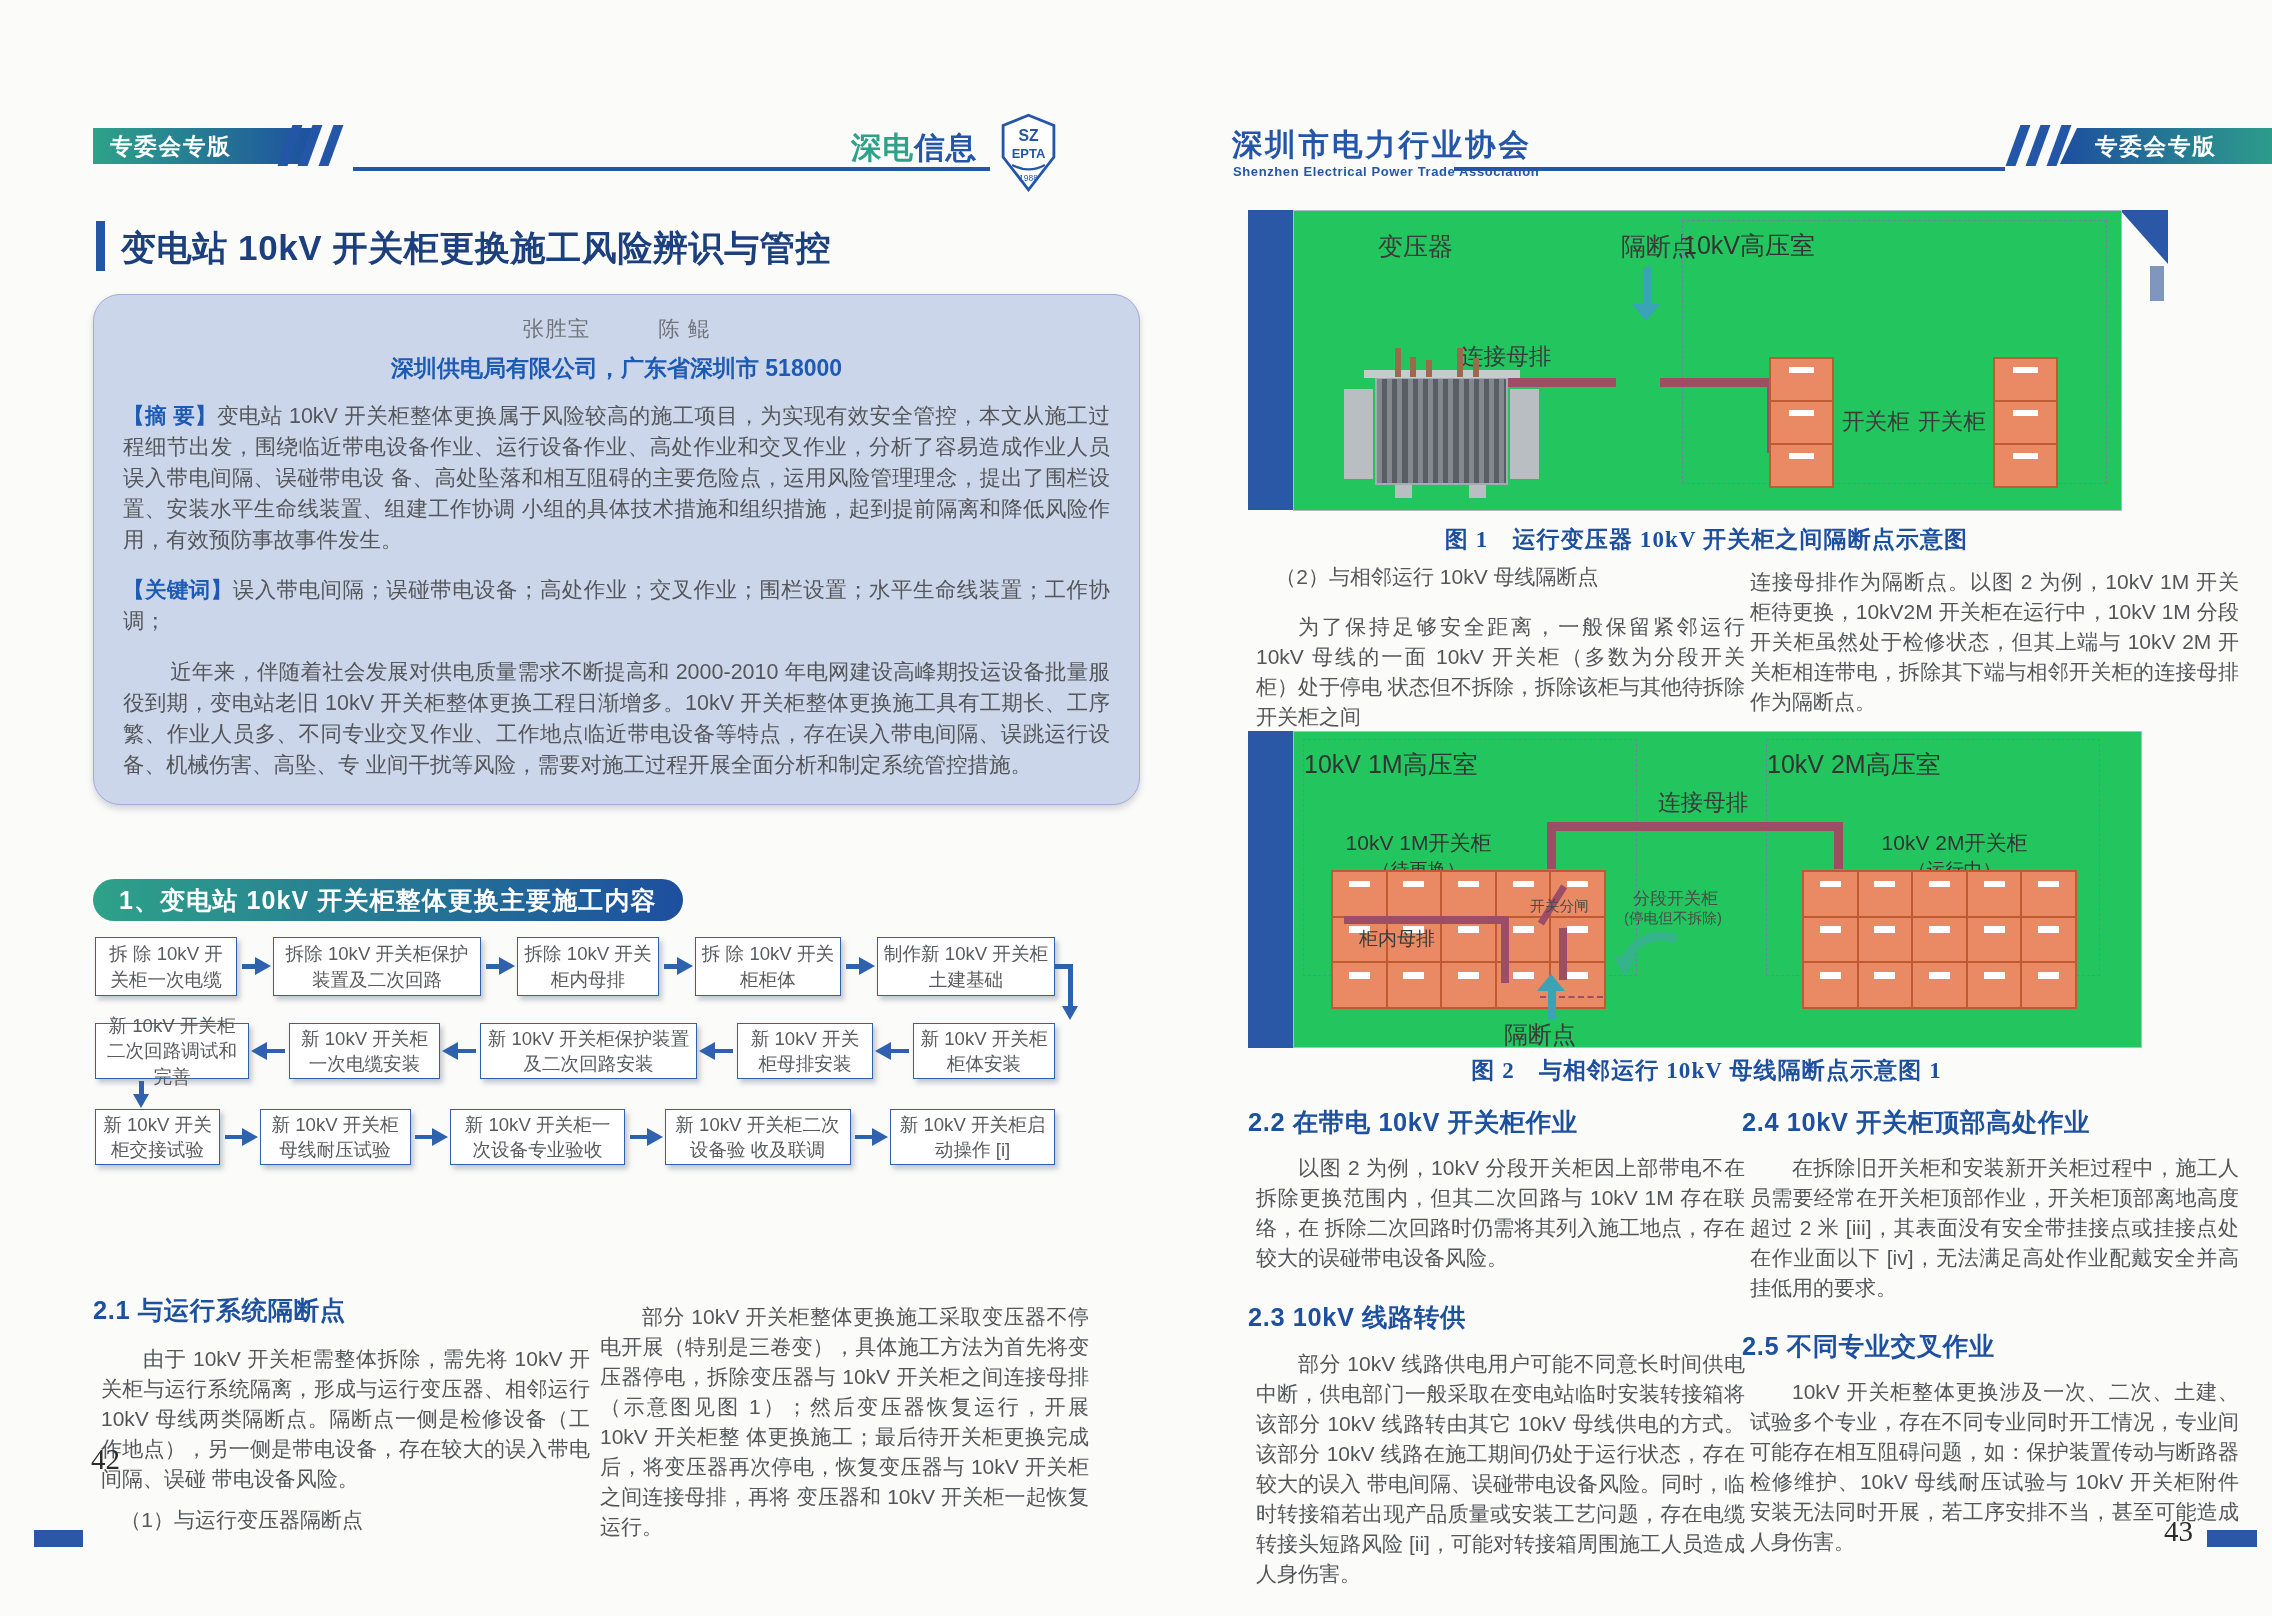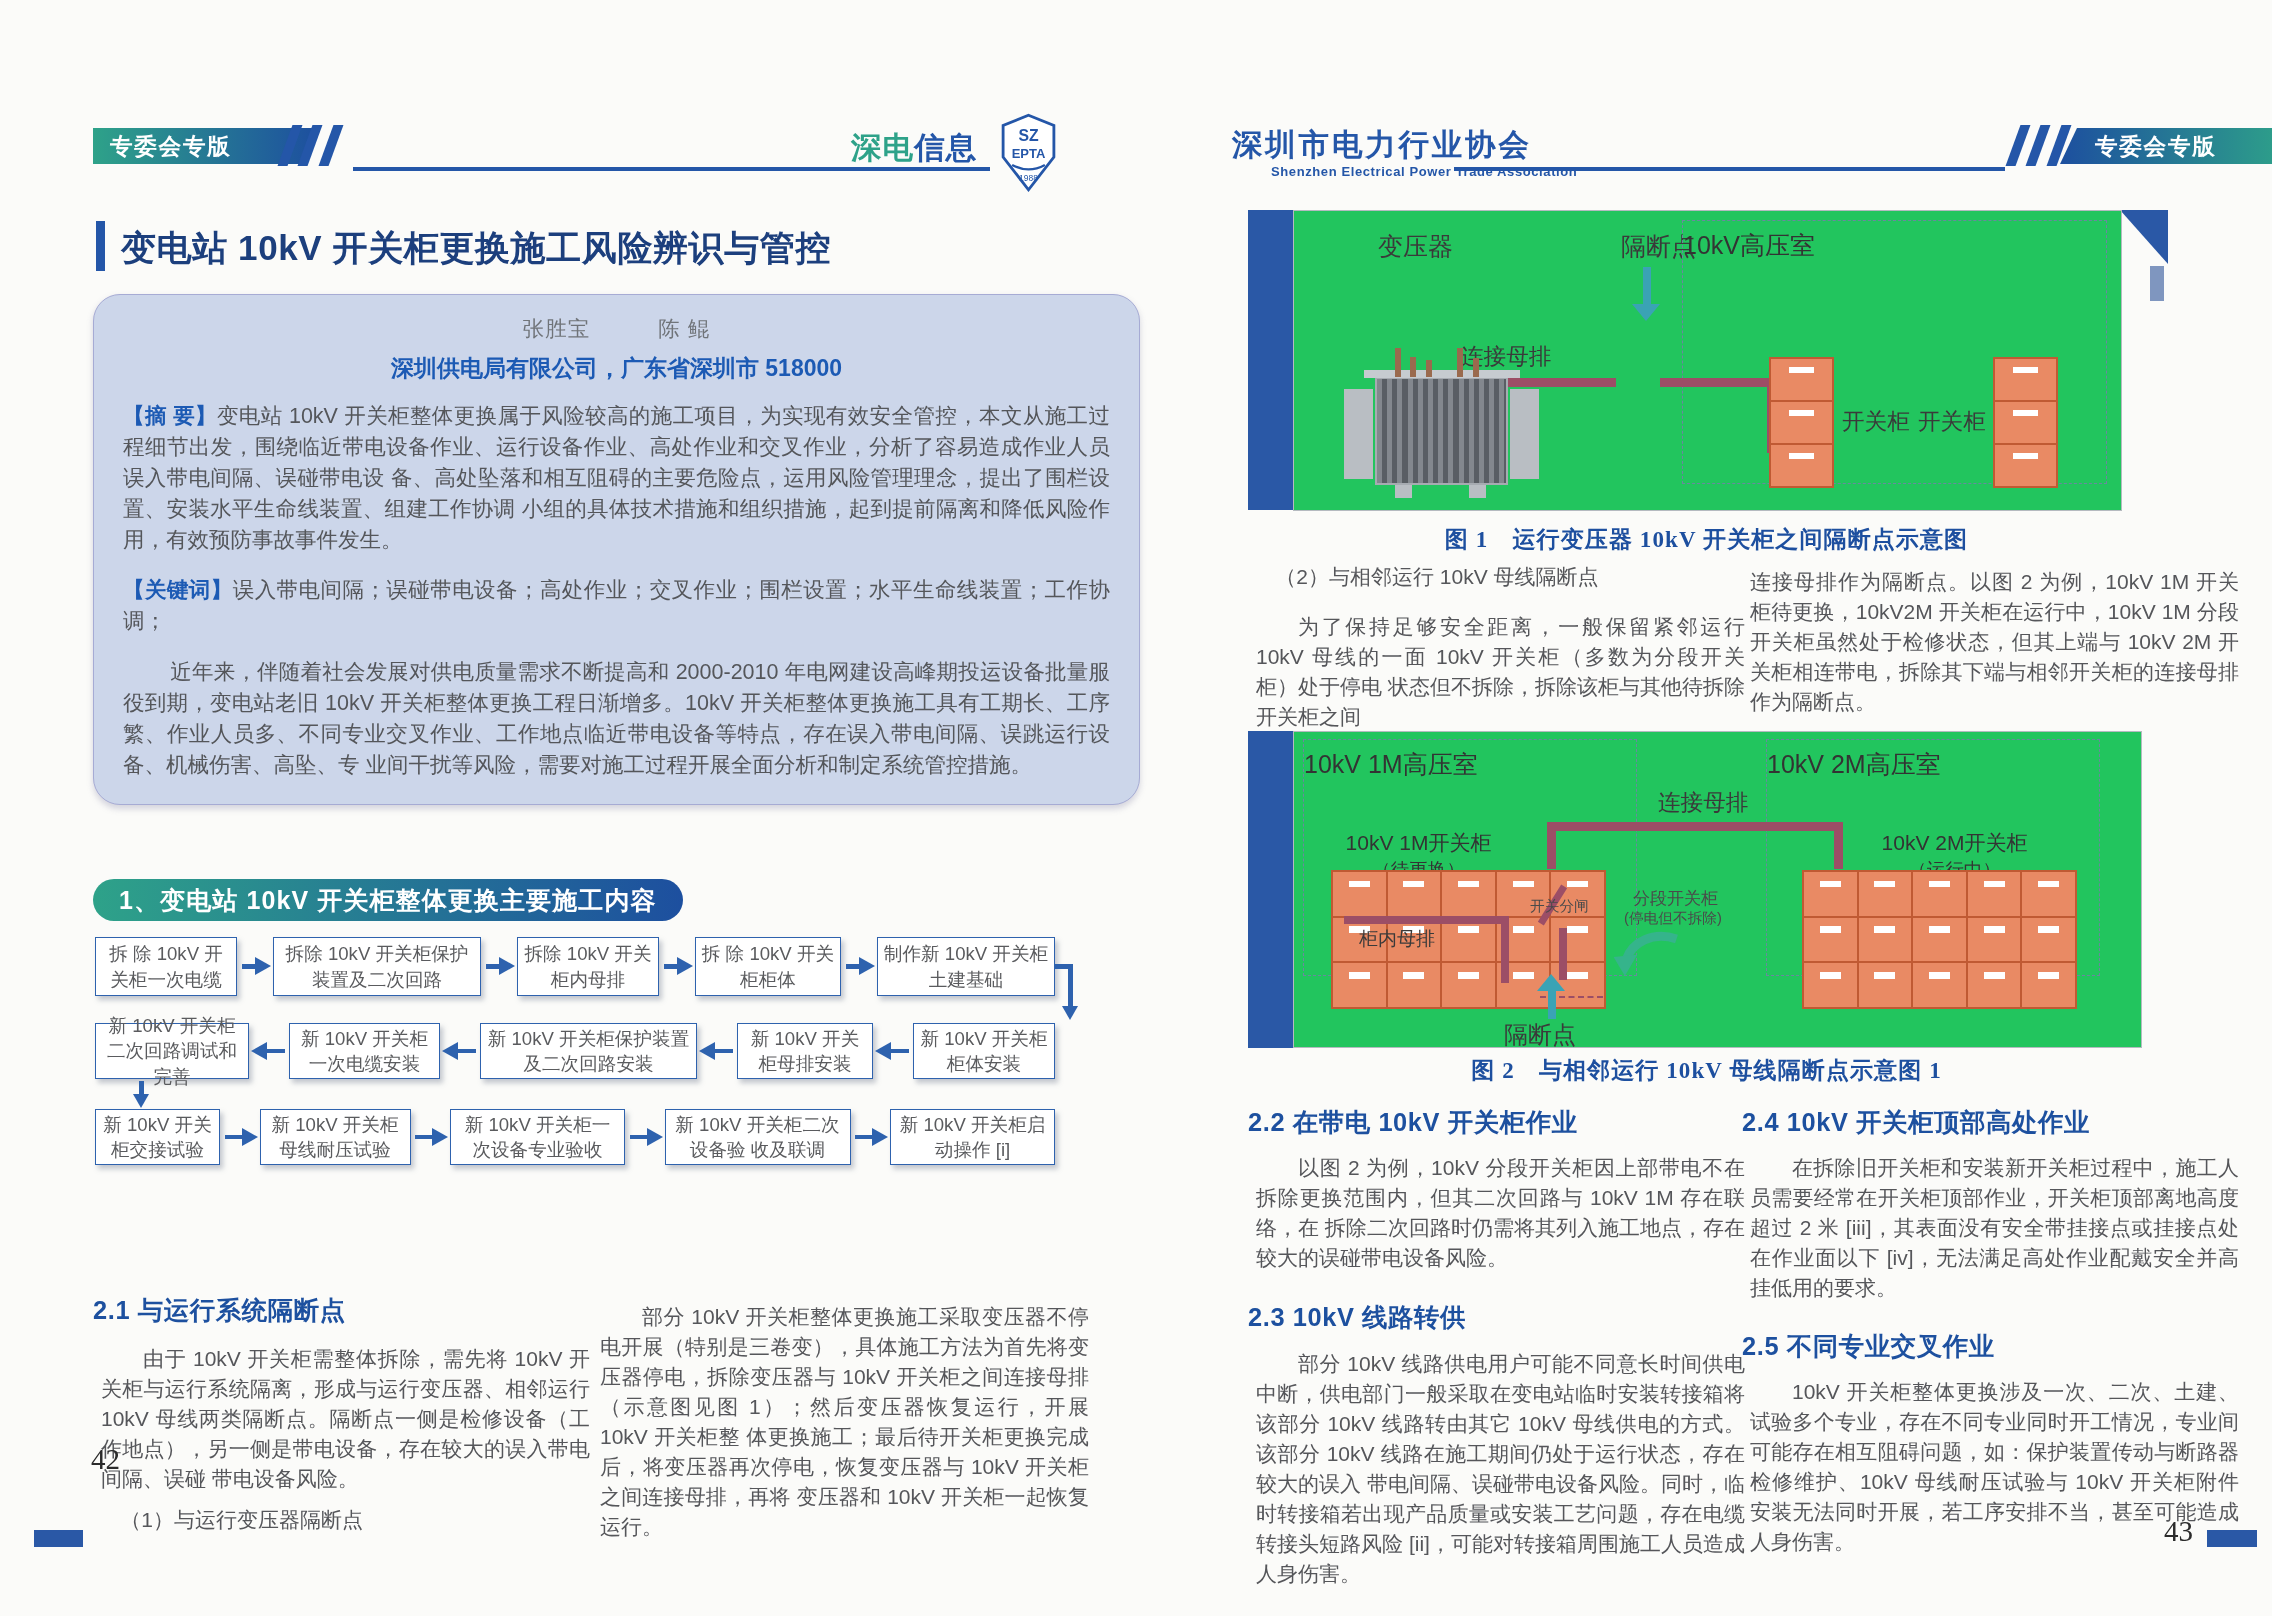--- a/index.html
+++ b/index.html
@@ -10,21 +10,21 @@
   
   .hdr-badge{display:flex;align-items:center;height:36px;color:#fff;font-size:22.6px;font-weight:bold;letter-spacing:1.7px;}
   .hdr-badge.leftv{background:linear-gradient(90deg,#2ea289,#1d4f9f);clip-path:polygon(0 0,100% 0,calc(100% - 17px) 100%,0 100%);padding:0 27px 0 17px;}
   .hdr-badge.rightv{background:linear-gradient(90deg,#1d4f9f,#2ea289);clip-path:polygon(17px 0,100% 0,100% 100%,0 100%);padding:0 17px 0 35px;}
   .slashes{display:flex;gap:10.2px;}
   .slash{width:10.2px;height:41px;background:#2456a8;transform:skewX(-20deg);}
   .hline{height:4px;background:#2456a8;}
   .brand{font-size:30.5px;font-weight:bold;letter-spacing:1.1px;white-space:nowrap;}
   .brand .g{color:#2ea289;margin-top:16px;} .brand .b{color:#2456a8;}
   .org{font-size:30.5px;font-weight:bold;color:#2456a8;letter-spacing:2.8px;white-space:nowrap;}
-  .org-en{font-size:13px;font-weight:bold;color:#2456a8;letter-spacing:0.6px;white-space:nowrap;margin-left:38px;}
+  .org-en{font-size:13px;font-weight:bold;color:#2456a8;letter-spacing:0.6px;white-space:nowrap;}
 
   
   .title-bar{width:9px;height:50px;background:#2456a8;}
   .title{font-size:35px;font-weight:bold;color:#1c3f7d;letter-spacing:0.6px;white-space:nowrap;}
   .absbox{width:987px;background:#ccd6ea;border:1.7px solid #a6abd4;border-radius:27px;
           padding:19px 29px 22.6px;box-shadow:0 3.4px 6.8px rgba(110,110,150,.28);}
   .authors{text-align:center;font-size:21.5px;color:#707479;letter-spacing:1.1px;}
   .affil{text-align:center;font-size:23px;font-weight:bold;color:#1c5ab4;margin-top:10.2px;}
   .absbox p{font-size:21.5px;line-height:31px;text-align:justify;color:#54565a;margin:0;}
   .abs-p{margin-top:17px !important;}

